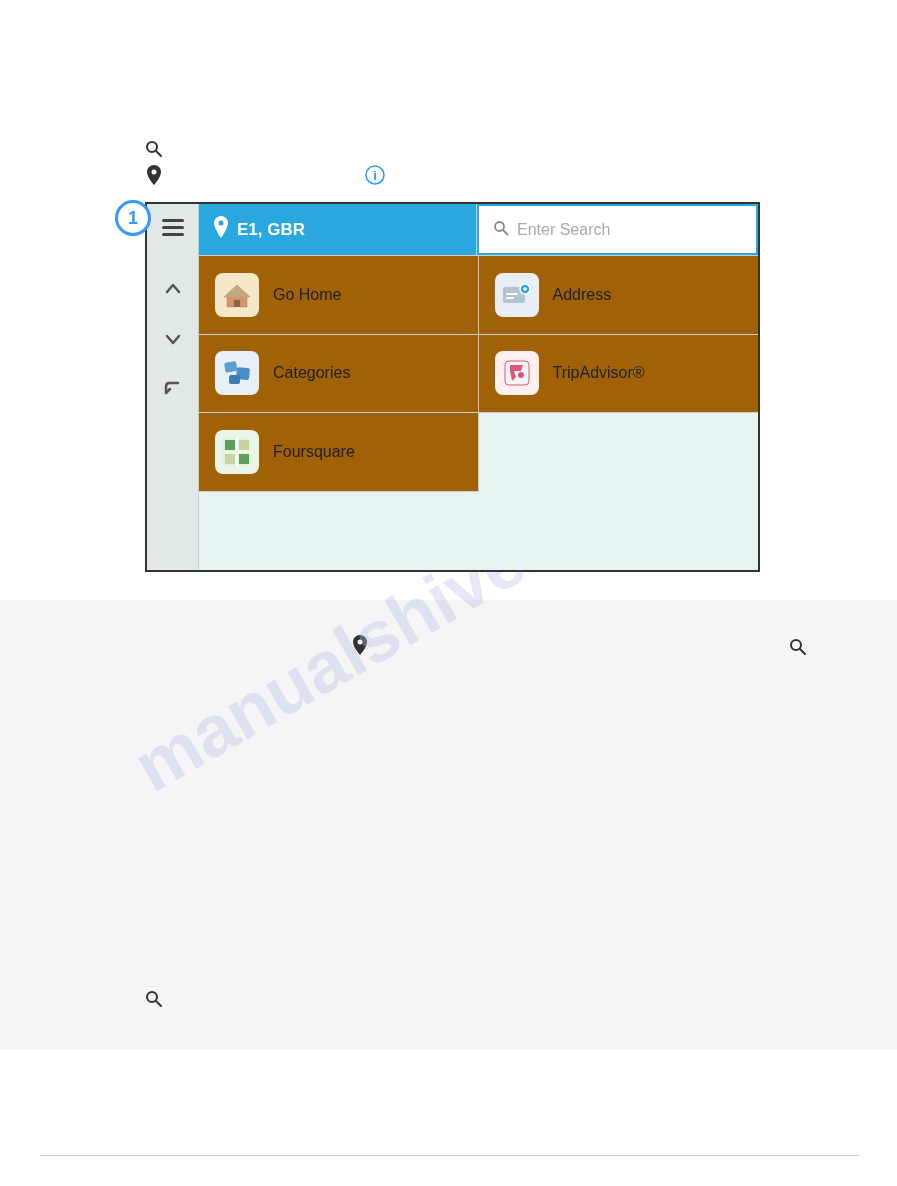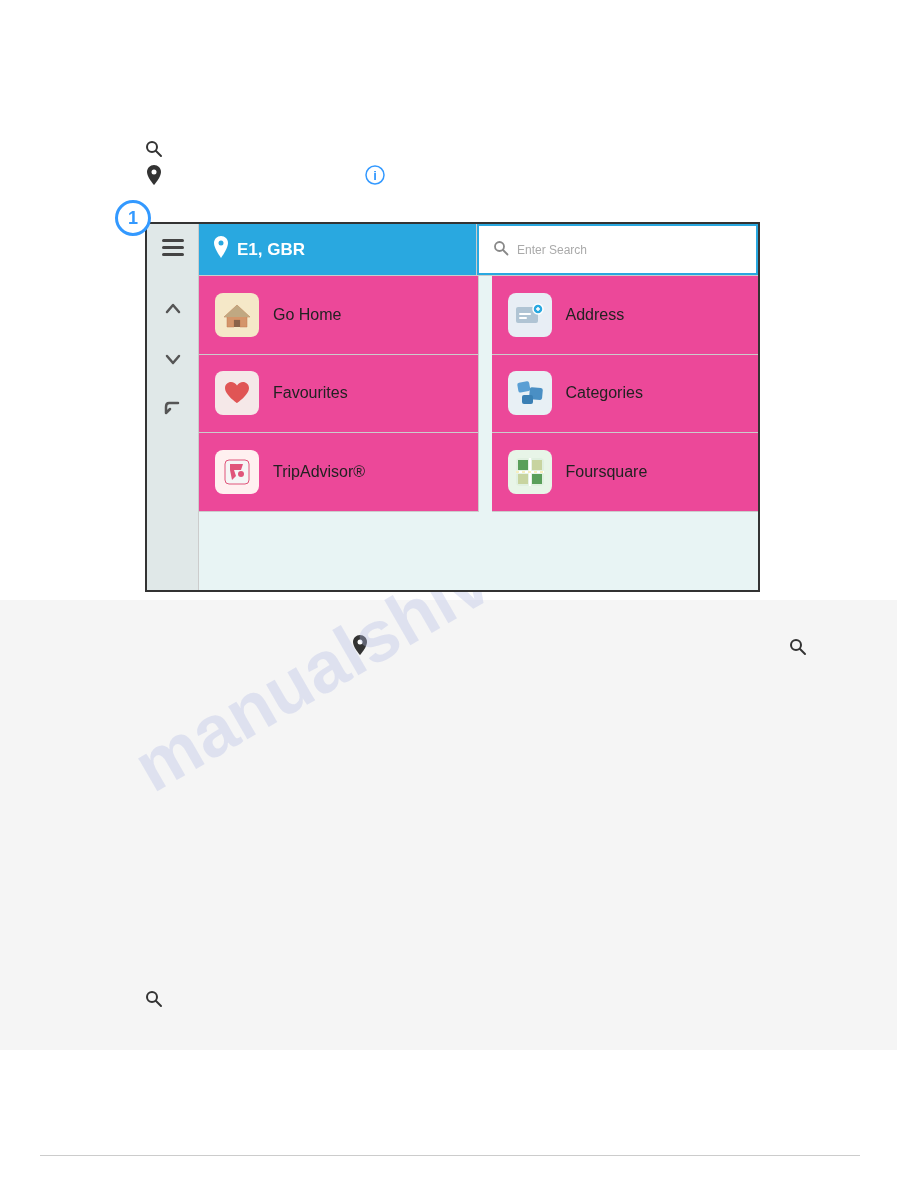--- a/index.html
+++ b/index.html
@@ -64,21 +64,21 @@
       justify-content: center;
       font-size: 18px;
       font-weight: bold;
       color: #3399ff;
       z-index: 20;
     }
 
     
     .nav-panel {
       position: absolute;
-      top: 222px;
+      top: 202px;
       left: 145px;
       width: 615px;
       height: 370px;
       border: 2.5px solid #333;
       background: #e8f4f4;
       display: flex;
       z-index: 15;
     }
 
     
@@ -160,43 +160,42 @@
       padding: 0 14px;
       gap: 8px;
       border: 2px solid #29a8e0;
     }
     .search-icon-inner {
       font-size: 16px;
       color: #888;
     }
     .search-placeholder {
       color: #aaa;
-      font-size: 12px;
+      font-size: 16px;
     }
 
     
     .menu-grid {
       flex: 1;
       display: grid;
       grid-template-columns: 1fr 1fr;
       grid-template-rows: repeat(4, 1fr);
     }
     .menu-item {
       display: flex;
       align-items: center;
       padding: 0 16px;
       gap: 14px;
       border-bottom: 1px solid #ccc;
       border-right: 1px solid #ccc;
       cursor: pointer;
-      background: #ec4899;
+      background: #a16207;
     }
     .menu-item:nth-child(2n) {
       border-right: none;
-      margin-left: 13px;
     }
     .menu-item-icon {
       width: 44px;
       height: 44px;
       border-radius: 8px;
       display: flex;
       align-items: center;
       justify-content: center;
       flex-shrink: 0;
       font-size: 22px;
@@ -356,28 +355,20 @@
             <circle cx="24" cy="8" r="5" fill="#29a8e0" stroke="white" stroke-width="1.5"></circle>
             <line x1="22" y1="8" x2="26" y2="8" stroke="white" stroke-width="1.5"></line>
             <line x1="24" y1="6" x2="24" y2="10" stroke="white" stroke-width="1.5"></line>
             <rect x="5" y="12" width="12" height="2" rx="1" fill="white"></rect>
             <rect x="5" y="16" width="8" height="2" rx="1" fill="white"></rect>
           </svg>
         </div>
         <span class="menu-item-label">Address</span>
       </div>
 
-      <div class="menu-item">
-        <div class="menu-item-icon icon-fav">
-          <svg width="30" height="28" viewBox="0 0 30 28" fill="none">
-            <path d="M15 24 C15 24 3 16 3 9 C3 5.5 6 3 9 3 C11.5 3 13.5 4.5 15 6.5 C16.5 4.5 18.5 3 21 3 C24 3 27 5.5 27 9 C27 16 15 24 15 24Z" fill="#e05555"></path>
-          </svg>
-        </div>
-        <span class="menu-item-label">Favourites</span>
-      </div>
 
 
       <div class="menu-item">
         <div class="menu-item-icon icon-cat">
           <svg width="32" height="32" viewBox="0 0 32 32" fill="none">
             <rect x="3" y="6" width="12" height="10" rx="2" fill="#5a9fd4" transform="rotate(-10 3 6)"></rect>
             <rect x="16" y="10" width="13" height="12" rx="2" fill="#4a8fc4" transform="rotate(5 16 10)"></rect>
             <rect x="8" y="18" width="11" height="9" rx="2" fill="#3a7fb4"></rect>
           </svg>
         </div>

